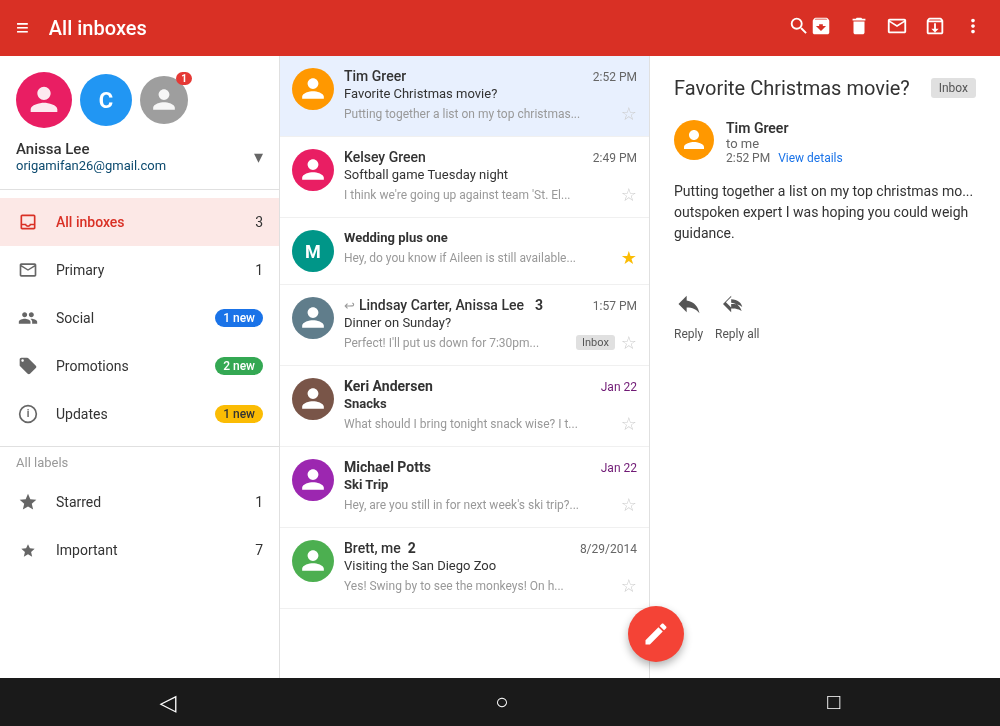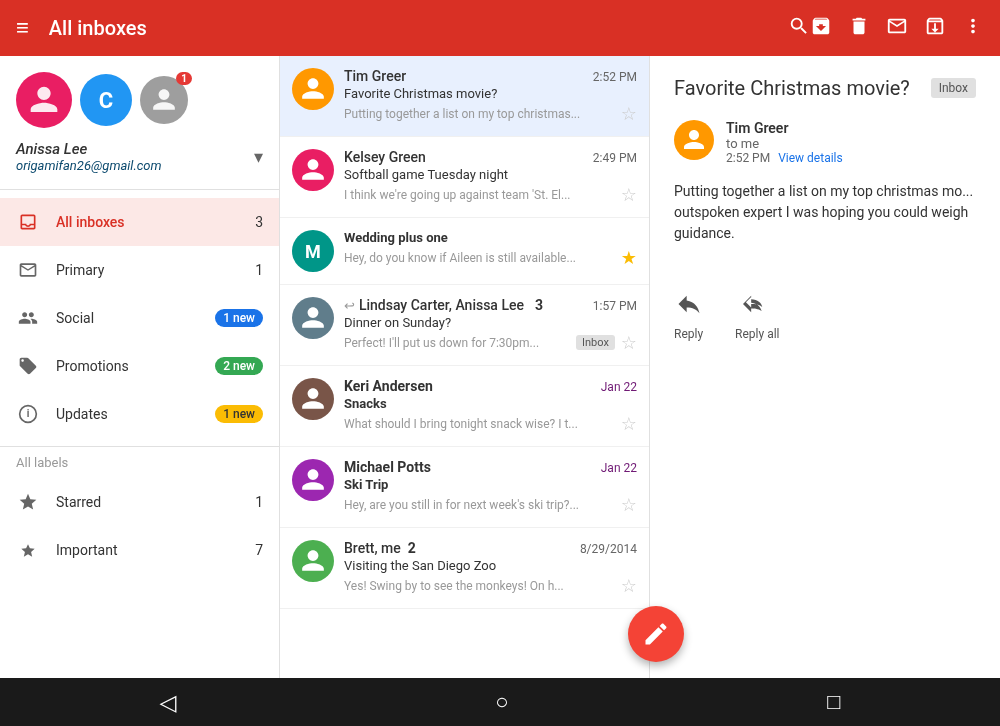--- a/index.html
+++ b/index.html
@@ -63,21 +63,21 @@
     .avatar-circle.blue { background: #2196f3; font-size: 22px; }
     .avatar-circle.secondary { background: #888; width: 48px; height: 48px; }
     .account-name { font-size: 15px; font-weight: 500; color: #333; }
     .account-email { font-size: 13px; color: #0c4a6e; }
     .dropdown-arrow { margin-left: auto; color: #666; font-size: 18px; cursor: pointer; }
 
     .account-info-row {
       display: flex;
       align-items: center;
     }
-    .account-info-text { flex: 1; font-style: italic; }
+    .account-info-text { flex: 1; }
 
     
     .nav-section { padding: 8px 0; }
     .nav-item {
       display: flex;
       align-items: center;
       padding: 12px 16px;
       cursor: pointer;
       position: relative;
     }
@@ -196,21 +196,21 @@
       overflow: hidden;
       flex-shrink: 0;
     }
     .detail-sender-name { font-size: 14px; font-weight: 600; color: #333; }
     .detail-to { font-size: 13px; color: #666; }
     .detail-time { font-size: 12px; color: #666; }
     .detail-view-link { color: #1a73e8; font-size: 12px; cursor: pointer; text-decoration: none; margin-left: 8px; }
 
     .detail-body { font-size: 14px; color: #333; line-height: 1.5; margin-bottom: 46px; }
 
-    .detail-actions { display: flex; gap: 32px; }
+    .detail-actions { display: flex; gap: 12px; }
     .detail-action-btn {
       display: flex;
       flex-direction: column;
       align-items: center;
       gap: 4px;
       cursor: pointer;
       color: #555;
     }
     .detail-action-icon { font-size: 22px; }
     .detail-action-label { font-size: 12px; color: #555; }

